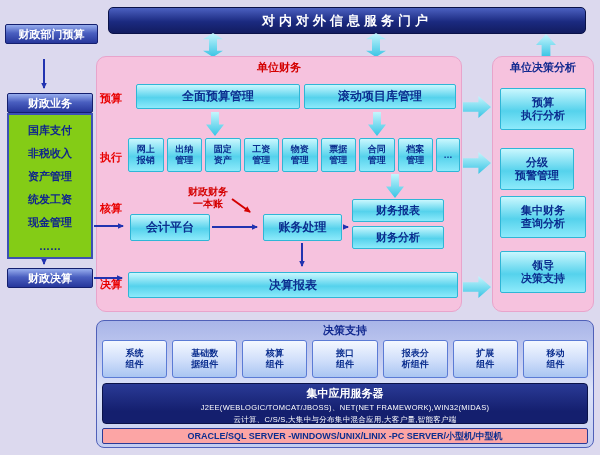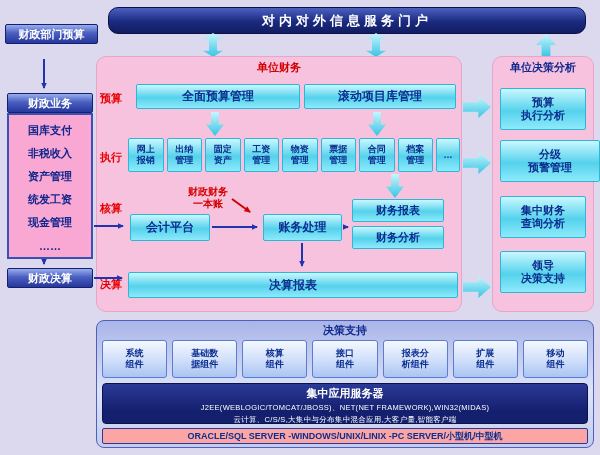--- a/index.html
+++ b/index.html
@@ -4,26 +4,26 @@
 <style>
   html,body{margin:0;padding:0;background:#dcd9ee;}
   .stage{position:relative;width:600px;height:455px;background:#dcd9ee;
          font-family:"Liberation Sans",sans-serif;overflow:hidden;}
   .abs{position:absolute;box-sizing:border-box;}
   .flexc{display:flex;align-items:center;justify-content:center;text-align:center;}
   .ml{white-space:pre-line;line-height:1.2;}
 
   .portal{background:linear-gradient(180deg,#4b60c0 0%,#1b2a80 55%,#121c60 100%);
           color:#fff;font-weight:bold;font-size:13px;letter-spacing:4px;
-          border:1px solid #0a1248;border-radius:10px;}
+          border:1px solid #0a1248;border-radius:5px;}
 
   .bluebox{background:linear-gradient(180deg,#98aeee 0%,#4a5fc0 45%,#27379b 100%);
            color:#fff;font-weight:bold;font-size:11px;border:1px solid #141f6e;border-radius:2px;}
 
-  .listbox{background:#f9a8d4;border:2px solid #3c50b4;}
+  .listbox{background:#84cc16;border:2px solid #3c50b4;}
   .listitem{color:#10268c;font-weight:bold;font-size:11px;height:23px;display:flex;
             align-items:center;justify-content:center;}
 
   .pinkpanel{background:#f6c2de;border:1px solid #e8a4cb;border-radius:10px;}
   .panel-label-red{color:#d40000;font-weight:bold;font-size:11px;text-align:center;}
   .panel-label-navy{color:#12298f;font-weight:bold;font-size:11px;text-align:center;}
   .stagelabel{color:#e80000;font-weight:bold;font-size:11px;}
 
   .cyanbox{background:linear-gradient(180deg,#c9f7fe 0%,#55d2ec 55%,#8deafb 100%);
            color:#0b2e8f;font-weight:bold;border:1px solid #2fb6d6;border-radius:2px;}
@@ -127,21 +127,21 @@
   <div class="abs cyanbox flexc fs11" style="left:352px;top:199px;width:92px;height:23px;">财务报表</div>
   <div class="abs cyanbox flexc fs11" style="left:352px;top:226px;width:92px;height:23px;">财务分析</div>
 
   <div class="abs cyanbox flexc fs12" style="left:128px;top:272px;width:330px;height:26px;">决算报表</div>
 
   <div class="abs pinkpanel" style="left:492px;top:56px;width:102px;height:256px;"></div>
   <div class="abs panel-label-navy" style="left:492px;top:60px;width:102px;">单位决策分析</div>
 
   <div class="abs cyanbox flexc fs11 ml" style="left:500px;top:88px;width:86px;height:42px;">预算
 执行分析</div>
-  <div class="abs cyanbox flexc fs11 ml" style="left:500px;top:140px;width:100px;height:42px;">分级
+  <div class="abs cyanbox flexc fs11 ml" style="left:500px;top:148px;width:74px;height:42px;">分级
 预警管理</div>
   <div class="abs cyanbox flexc fs11 ml" style="left:500px;top:196px;width:86px;height:42px;">集中财务
 查询分析</div>
   <div class="abs cyanbox flexc fs11 ml" style="left:500px;top:251px;width:86px;height:42px;">领导
 决策支持</div>
 
   <div class="abs blockarrow arrow-right" style="left:463px;top:96px;width:28px;height:22px;"></div>
   <div class="abs blockarrow arrow-right" style="left:463px;top:152px;width:28px;height:22px;"></div>
   <div class="abs blockarrow arrow-right" style="left:463px;top:276px;width:28px;height:22px;"></div>
 

